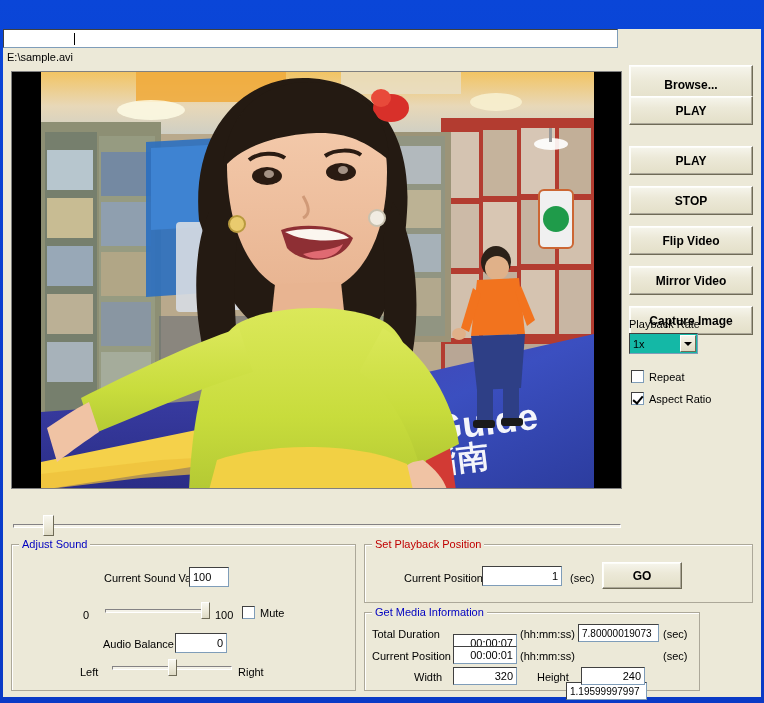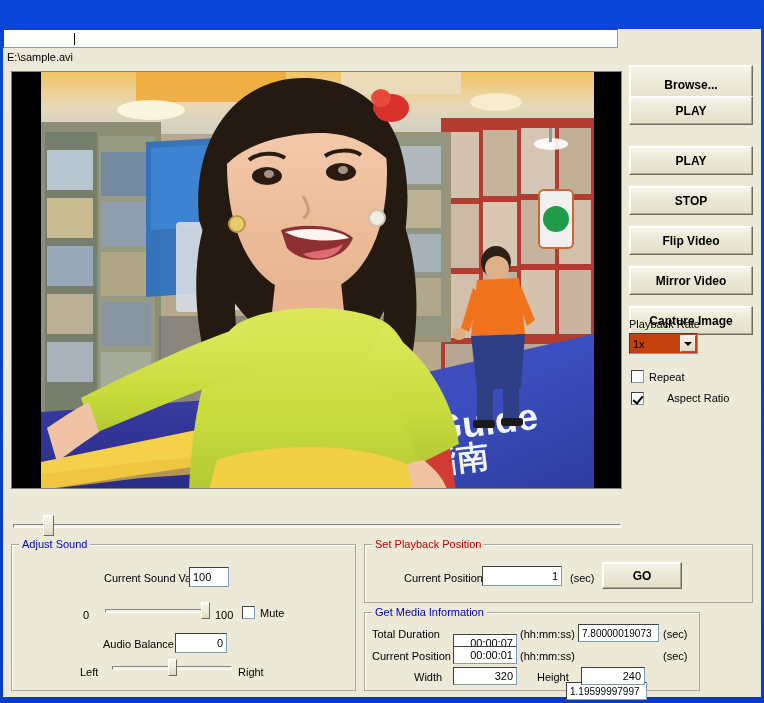--- a/index.html
+++ b/index.html
@@ -112,21 +112,21 @@
   .thumb{
     position:absolute;width:11px;height:21px;
     background:linear-gradient(180deg,#f8f7ef 0%,#ece9d8 55%,#dedac4 100%);
     border:1px solid #6f6b57;border-top-color:#ffffff;border-left-color:#ffffff;
     box-sizing:border-box;
   }
   .thumb.small{width:9px;height:17px;}
 
   
   .combo{
-    position:absolute;background:#c2410c;
+    position:absolute;background:#14b8a6;
     border:1px solid #7f9db9;border-top-color:#404040;border-left-color:#404040;
     box-sizing:border-box;display:flex;align-items:center;
     font-size:11px;font-family:"Liberation Sans",sans-serif;padding-left:3px;
   }
   .combo .arrowbox{
     position:absolute;right:1px;top:1px;bottom:1px;width:16px;
     background:linear-gradient(180deg,#f6f5ec 0%,#ece9d8 45%,#dedac4 100%);
     border:1px solid #6f6b57;border-top-color:#ffffff;border-left-color:#ffffff;
     box-sizing:border-box;display:flex;align-items:center;justify-content:center;
   }
@@ -371,21 +371,21 @@
       <span class="arrowbox">
             <i></i>
           </span>
     </div>
 
     <div style="position:absolute;left:628px;top:341px;display:flex;align-items:center;gap:5px;">
       <span class="cb"></span>
       <span class="lbl">Repeat</span>
     </div>
 
-    <div style="position:absolute;left:628px;top:363px;display:flex;align-items:flex-start;gap:23px;">
+    <div style="position:absolute;left:628px;top:363px;display:flex;align-items:center;gap:5px;">
       <span class="cb checked"></span>
       <span class="lbl">Aspect Ratio</span>
     </div>
 
     <div class="group" style="left:8px;top:515px;width:345px;height:147px;">
       <span class="gtitle blue" style="color: rgb(0, 0, 192);">Adjust Sound</span>
 
       <span class="lbl" style="position:absolute;left:92px;top:27px;">Current Sound Value</span>
       <div class="tbox" style="position:absolute;left:177px;top:22px;width:40px;height:20px;">
         <span>100</span>

